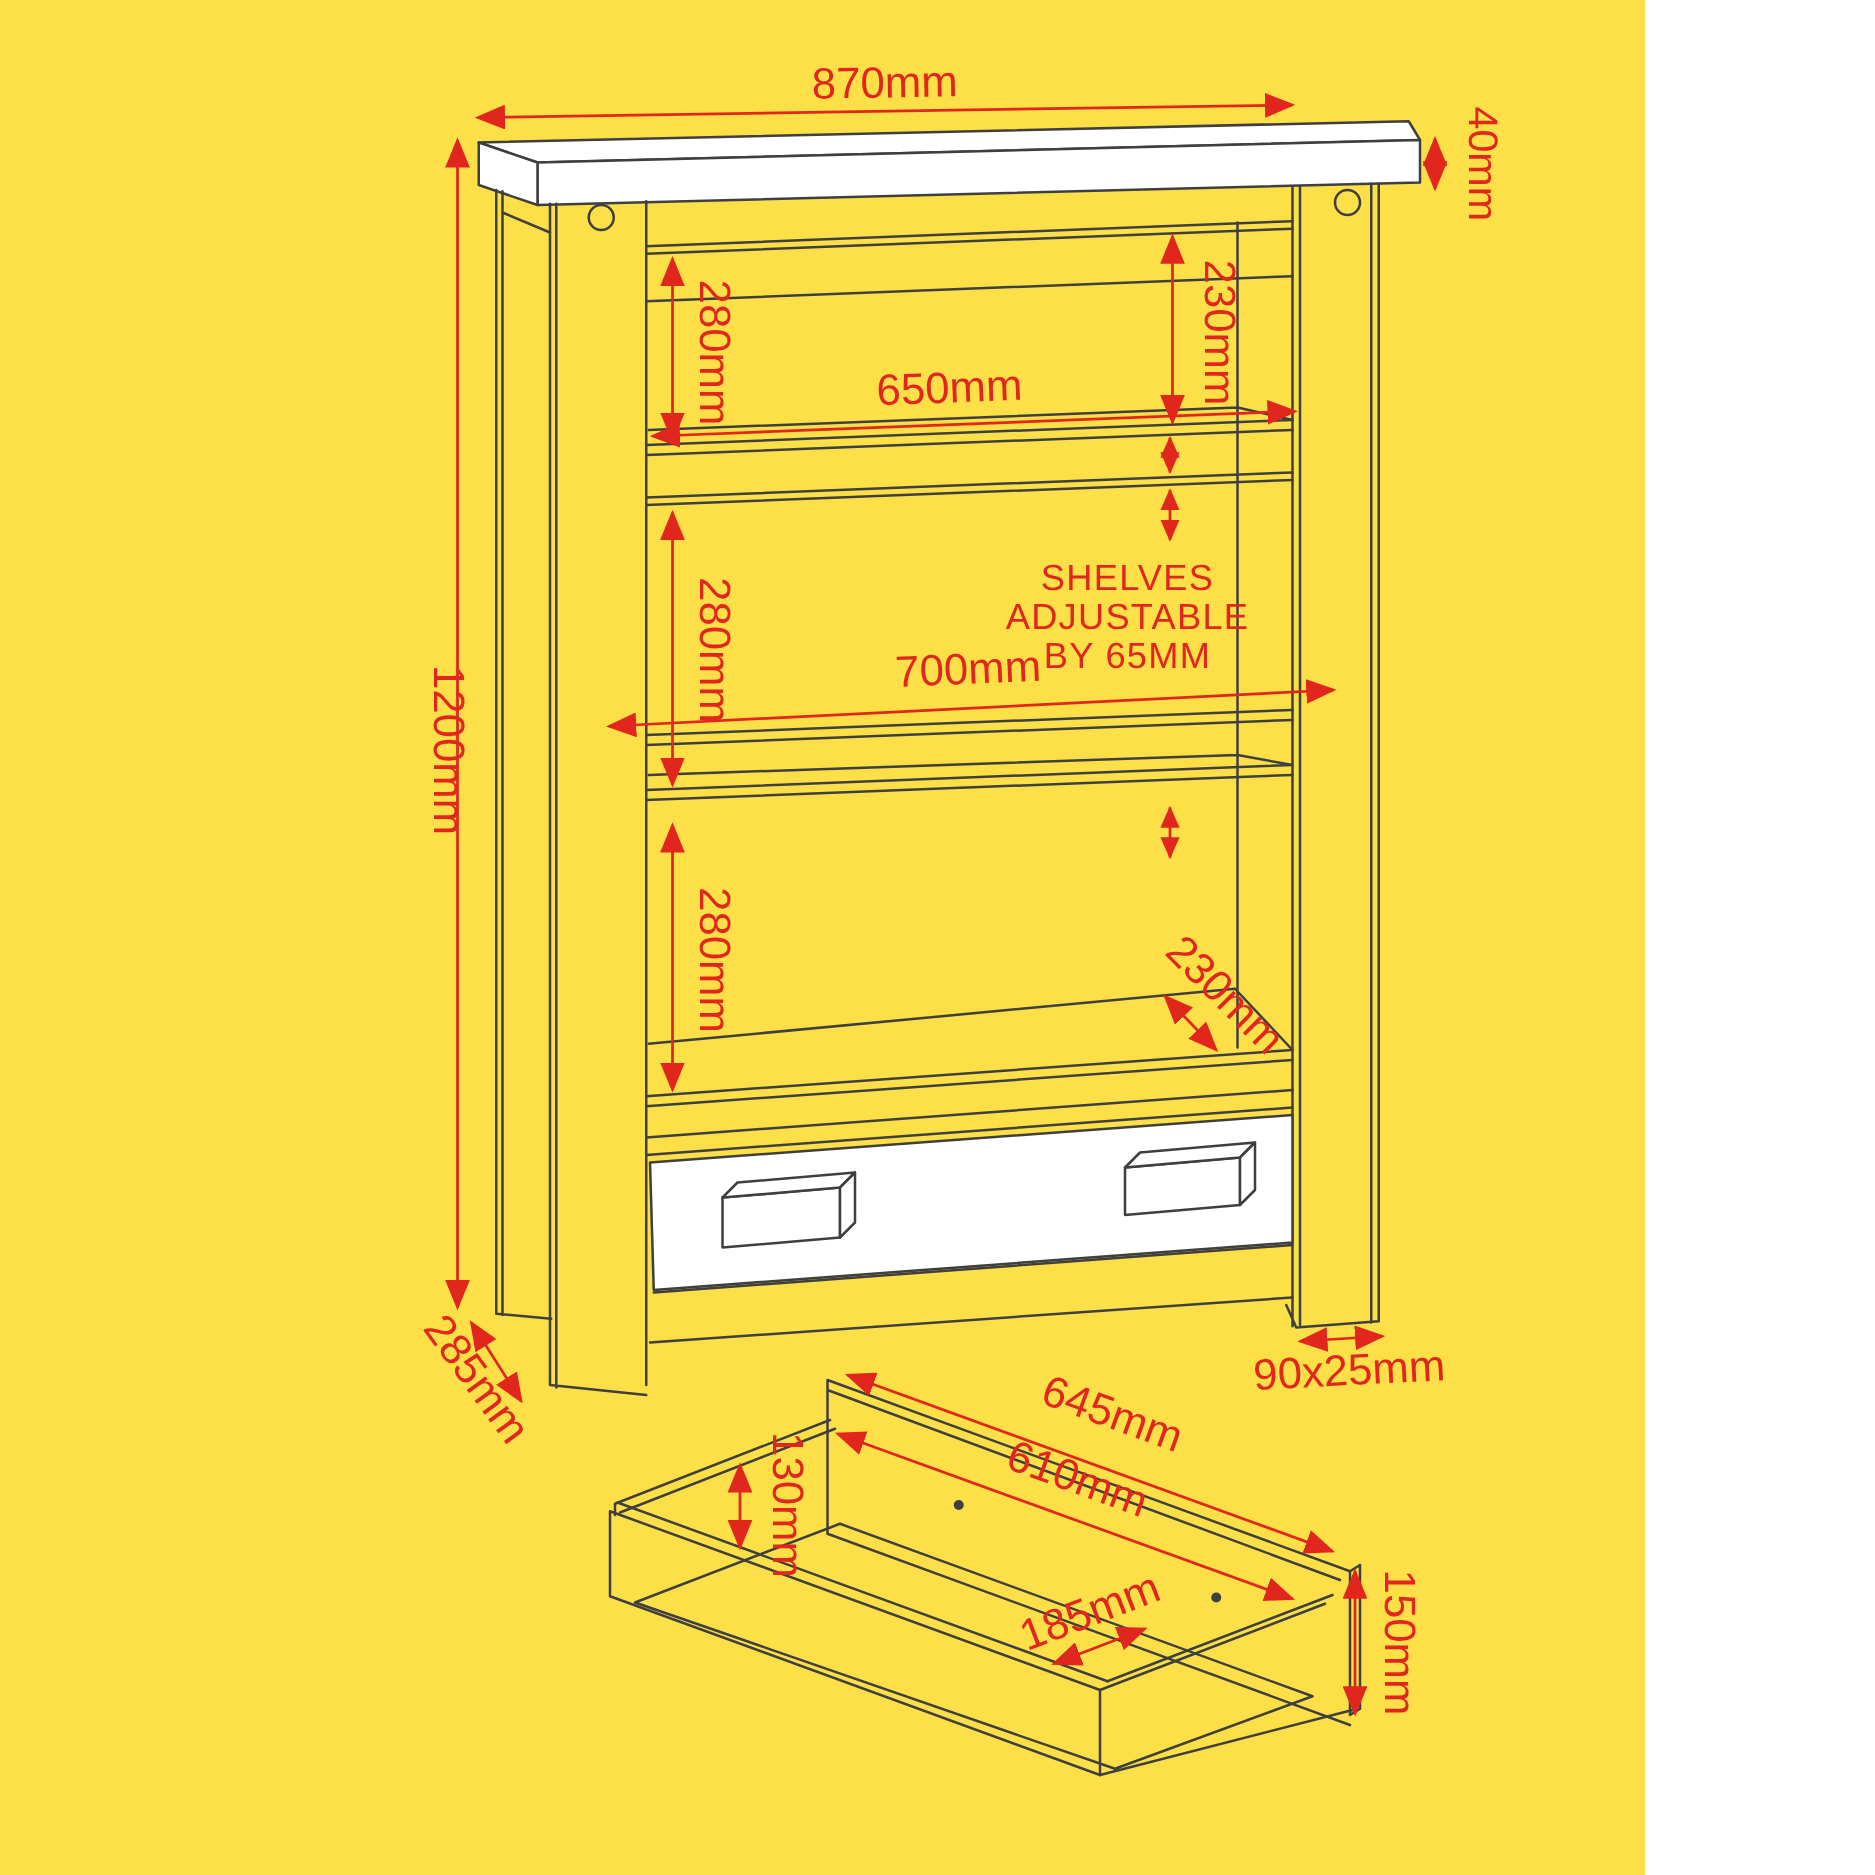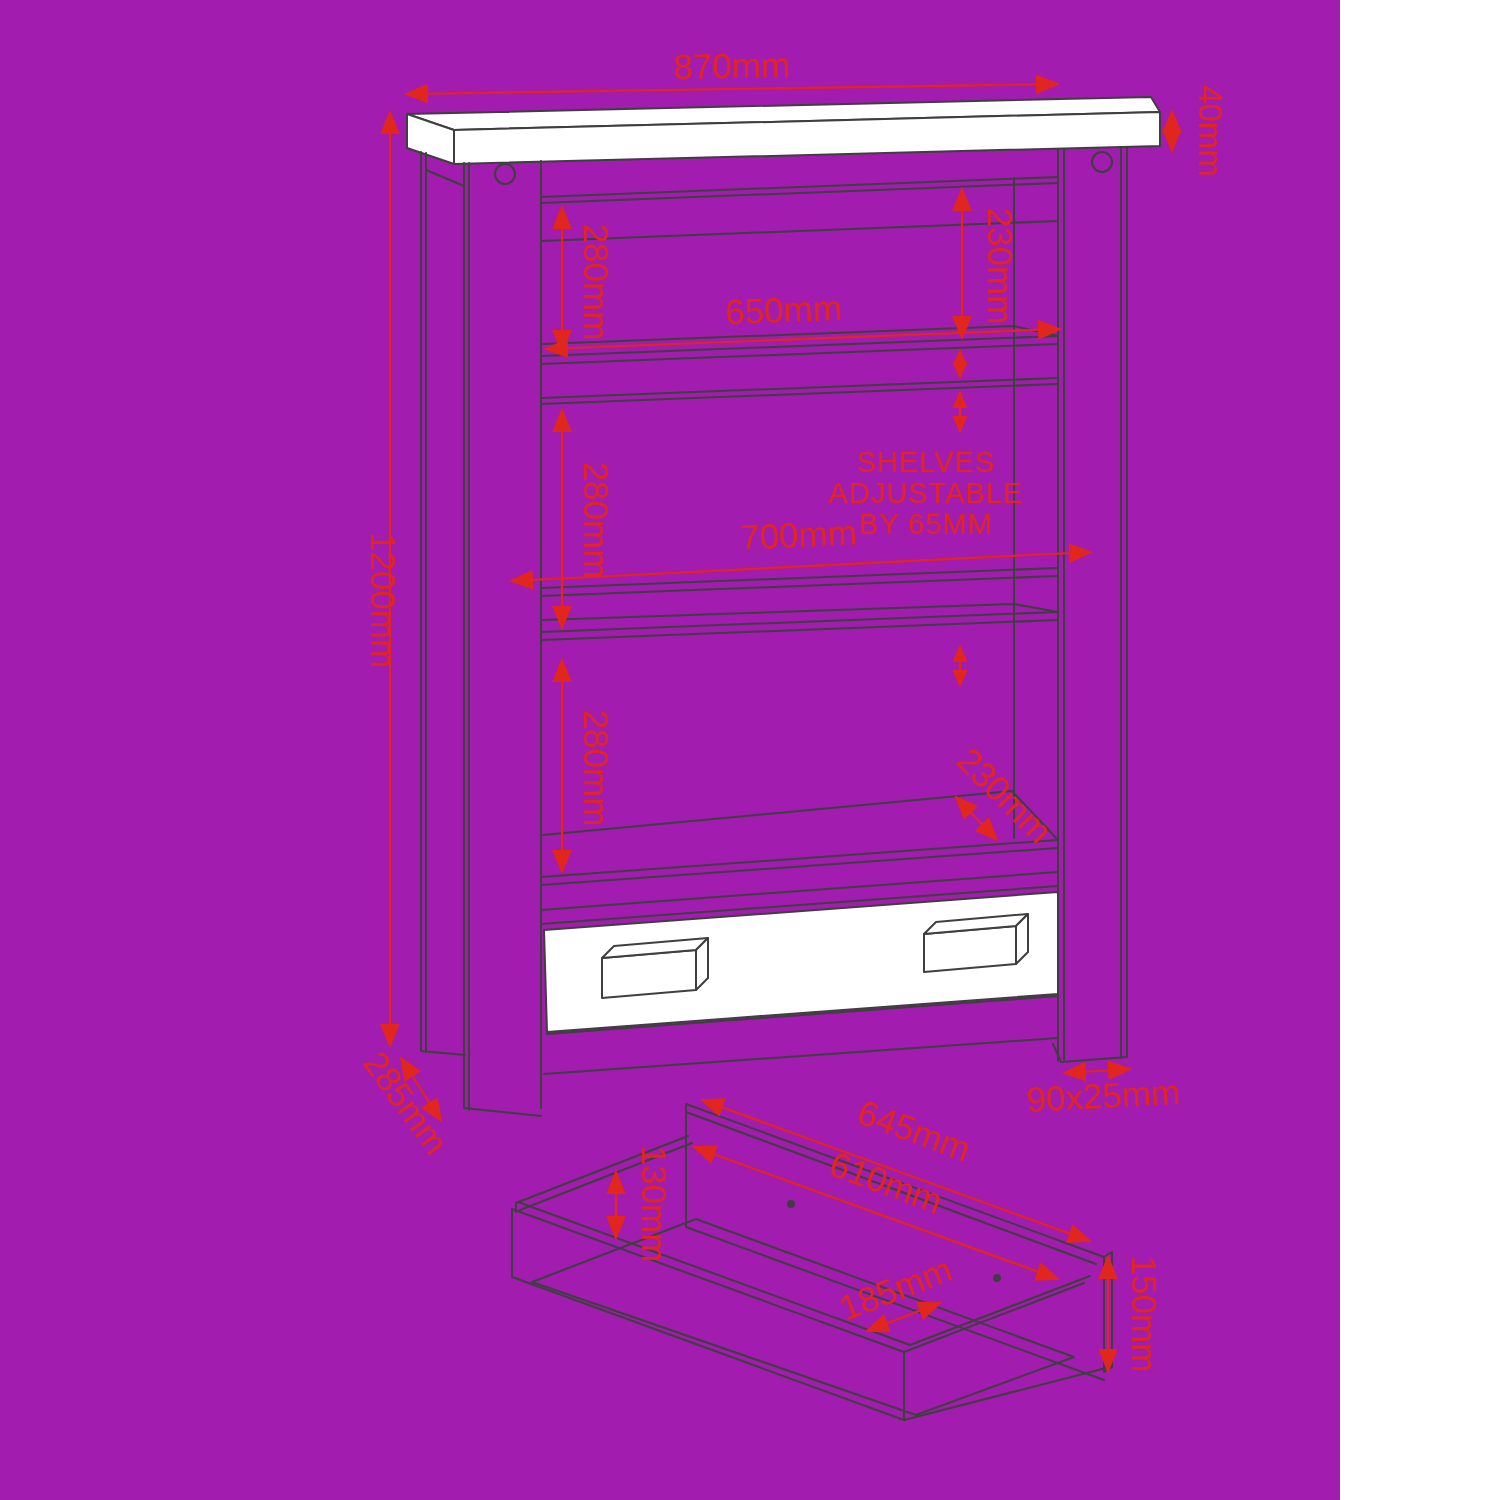--- a/index.html
+++ b/index.html
@@ -1,16 +1,16 @@
 <!DOCTYPE html>
 <html><head>
 <meta charset="utf-8">
 <style>
   html,body{margin:0;padding:0;background:#ffffff;}
-  .stage{width:1316px;height:1500px;position:relative;background:#a21caf;overflow:hidden;padding-left:24px;}
+  .stage{width:1316px;height:1500px;position:relative;background:#fde047;overflow:hidden;}
   svg{display:block;}
   .ln{stroke:#3f3f3f;stroke-width:2;fill:none;stroke-linejoin:round;stroke-linecap:round;}
   .lnf{stroke:#3f3f3f;stroke-width:2;fill:#ffffff;stroke-linejoin:round;}
   .dim{stroke:#e1271d;stroke-width:2.2;fill:none;}
   .dimtxt{font-family:"Liberation Sans","DejaVu Sans",sans-serif;fill:#e1271d;font-size:35px;}
   .dimtxt.small{font-size:33px;}
   .note{font-family:"Liberation Sans","DejaVu Sans",sans-serif;fill:#e1271d;font-size:29px;letter-spacing:1px;}
   text{user-select:none;}
 </style>
 </head>

